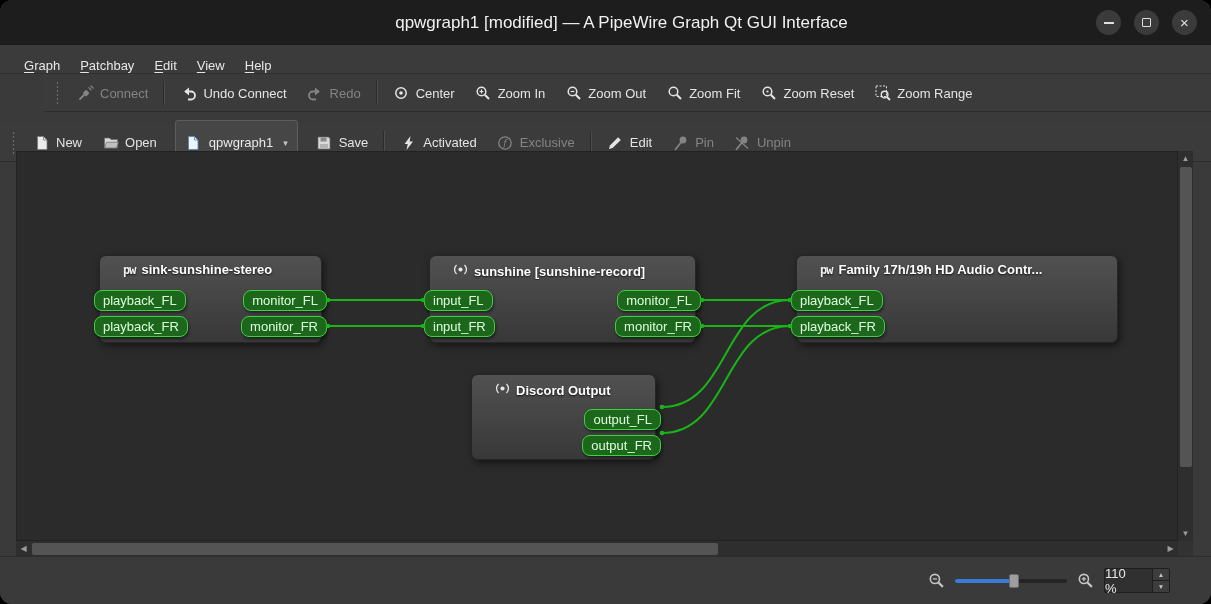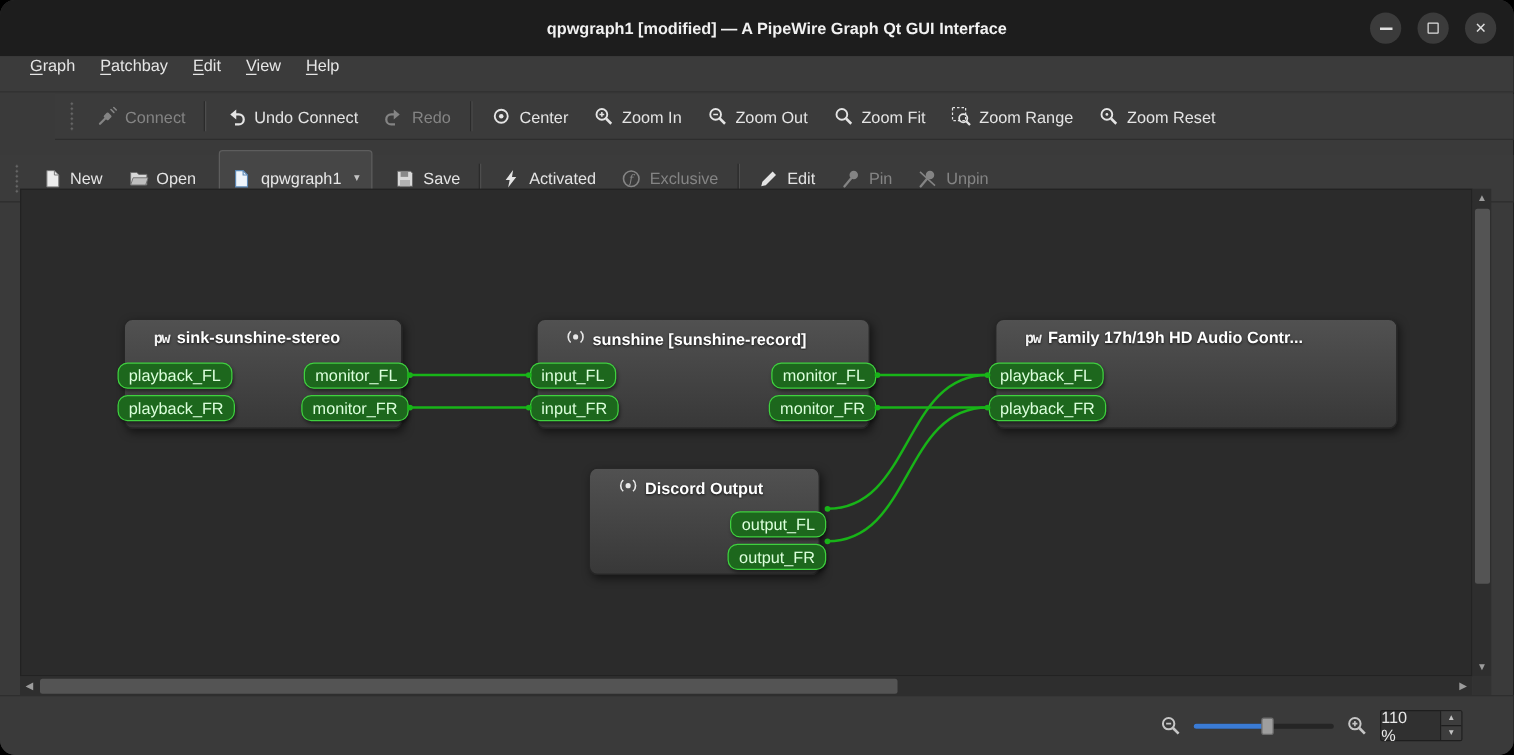--- a/index.html
+++ b/index.html
@@ -1,30 +1,30 @@
 <!DOCTYPE html>
 <html><head>
 <meta charset="utf-8">
 <style>
   * { box-sizing: border-box; margin: 0; padding: 0; }
   html,body { width:1211px; height:604px; background:#000; font-family:"Liberation Sans","DejaVu Sans",sans-serif; }
   .window { position:relative; width:1211px; height:604px; background:#3a3a3a; border-radius:12px; overflow:hidden; }
 
   
   .titlebar { position:absolute; left:0; top:0; width:100%; height:45px; background:#1d1d1d; display:flex; align-items:center; justify-content:center; }
-  .titlebar .title { color:#f1f1f1; font-size:13px; font-weight:bold;margin-left:32px; }
+  .titlebar .title { color:#f1f1f1; font-size:17px; font-weight:normal;margin-left:32px; }
   .win-controls { position:absolute; right:14px; top:10px; display:flex; gap:13px; }
   .win-btn { width:25px; height:25px; border-radius:50%; background:#3b3b3b; display:flex; align-items:center; justify-content:center; color:#e6e6e6; }
   .glyph-min { width:10px; height:2px; background:#e0e0e0; }
   .glyph-max { width:9px; height:9px; border:1.5px solid #e0e0e0; border-radius:1px; }
   .glyph-close { font-size:15px; line-height:1; color:#e0e0e0; }
 
   
   .menubar { position:absolute; left:0; top:45px; width:100%; height:29px; background:#3b3b3b; border-bottom:1px solid #303030; display:flex; align-items:stretch; padding-left:14px; }
-  .menu-item { display:flex; align-items:flex-start; padding:0 10px; color:#e6e6e6; font-size:13px; }
+  .menu-item { display:flex; align-items:flex-end; padding:0 10px; color:#e6e6e6; font-size:13px; }
   .menu-item u { text-decoration:underline; text-underline-offset:2px; }
 
   
   .toolbar { position:absolute; left:0; width:100%; background:#3b3b3b; border-bottom:1px solid #2d2d2d; display:flex; align-items:center; padding-left:6px; }
   .toolbar.tb1 { top:75px; height:37px;margin-left:44px; }
   .toolbar.tb2 { top:124px; height:38px; }
   .tb-handle { width:5px; height:24px; margin:0 7px 0 5px; background-image:radial-gradient(#6a6a6a 1px, transparent 1.2px); background-size:5px 4px; }
   .tb-item { display:flex; align-items:center; gap:6px; padding:0 10px; height:28px; color:#e4e4e4; font-size:13px; border-radius:3px; white-space:nowrap; }
   .tb-item.disabled { color:#848484; }
   .tb-sep { width:0; height:24px; border-left:1px solid #2b2b2b; border-right:1px solid #4d4d4d; margin:0 5px; }
@@ -186,37 +186,37 @@
             <circle cx="6.5" cy="6.5" r="4.3" fill="none" stroke="currentColor" stroke-width="1.5"></circle>
             <path d="M9.8 9.8L14 14" stroke="currentColor" stroke-width="2"></path>
           </svg>
         </span>
       <span class="tb-label">Zoom Fit</span>
     </div>
 
     <div class="tb-item">
       <span class="icon">
           <svg viewBox="0 0 16 16">
+            <circle cx="6.5" cy="6.5" r="4.3" fill="none" stroke="currentColor" stroke-width="1.5"></circle>
+            <path d="M9.8 9.8L14 14" stroke="currentColor" stroke-width="2"></path>
+            <circle cx="6.5" cy="6.5" r="1.1" fill="currentColor"></circle>
+          </svg>
+        </span>
+      <span class="tb-label">Zoom Reset</span>
+    </div>
+
+    <div class="tb-item">
+      <span class="icon">
+          <svg viewBox="0 0 16 16">
             <rect x="1" y="1" width="10.5" height="10.5" fill="none" stroke="currentColor" stroke-width="1" stroke-dasharray="2 1.6"></rect>
             <circle cx="9.6" cy="9.6" r="3.3" fill="none" stroke="currentColor" stroke-width="1.4"></circle>
             <path d="M12 12l3 3" stroke="currentColor" stroke-width="1.8"></path>
           </svg>
         </span>
       <span class="tb-label">Zoom Range</span>
-    </div>
-
-    <div class="tb-item">
-      <span class="icon">
-          <svg viewBox="0 0 16 16">
-            <circle cx="6.5" cy="6.5" r="4.3" fill="none" stroke="currentColor" stroke-width="1.5"></circle>
-            <path d="M9.8 9.8L14 14" stroke="currentColor" stroke-width="2"></path>
-            <circle cx="6.5" cy="6.5" r="1.1" fill="currentColor"></circle>
-          </svg>
-        </span>
-      <span class="tb-label">Zoom Reset</span>
     </div>
   </div>
 
   <div class="toolbar tb2">
     <div class="tb-handle"></div>
 
     <div class="tb-item">
       <span class="icon">
           <svg viewBox="0 0 16 16">
             <path d="M3.5 1.5h6L13 5v9.5H3.5z" fill="#ececec" stroke="#7a7a7a" stroke-width="0.8"></path>

